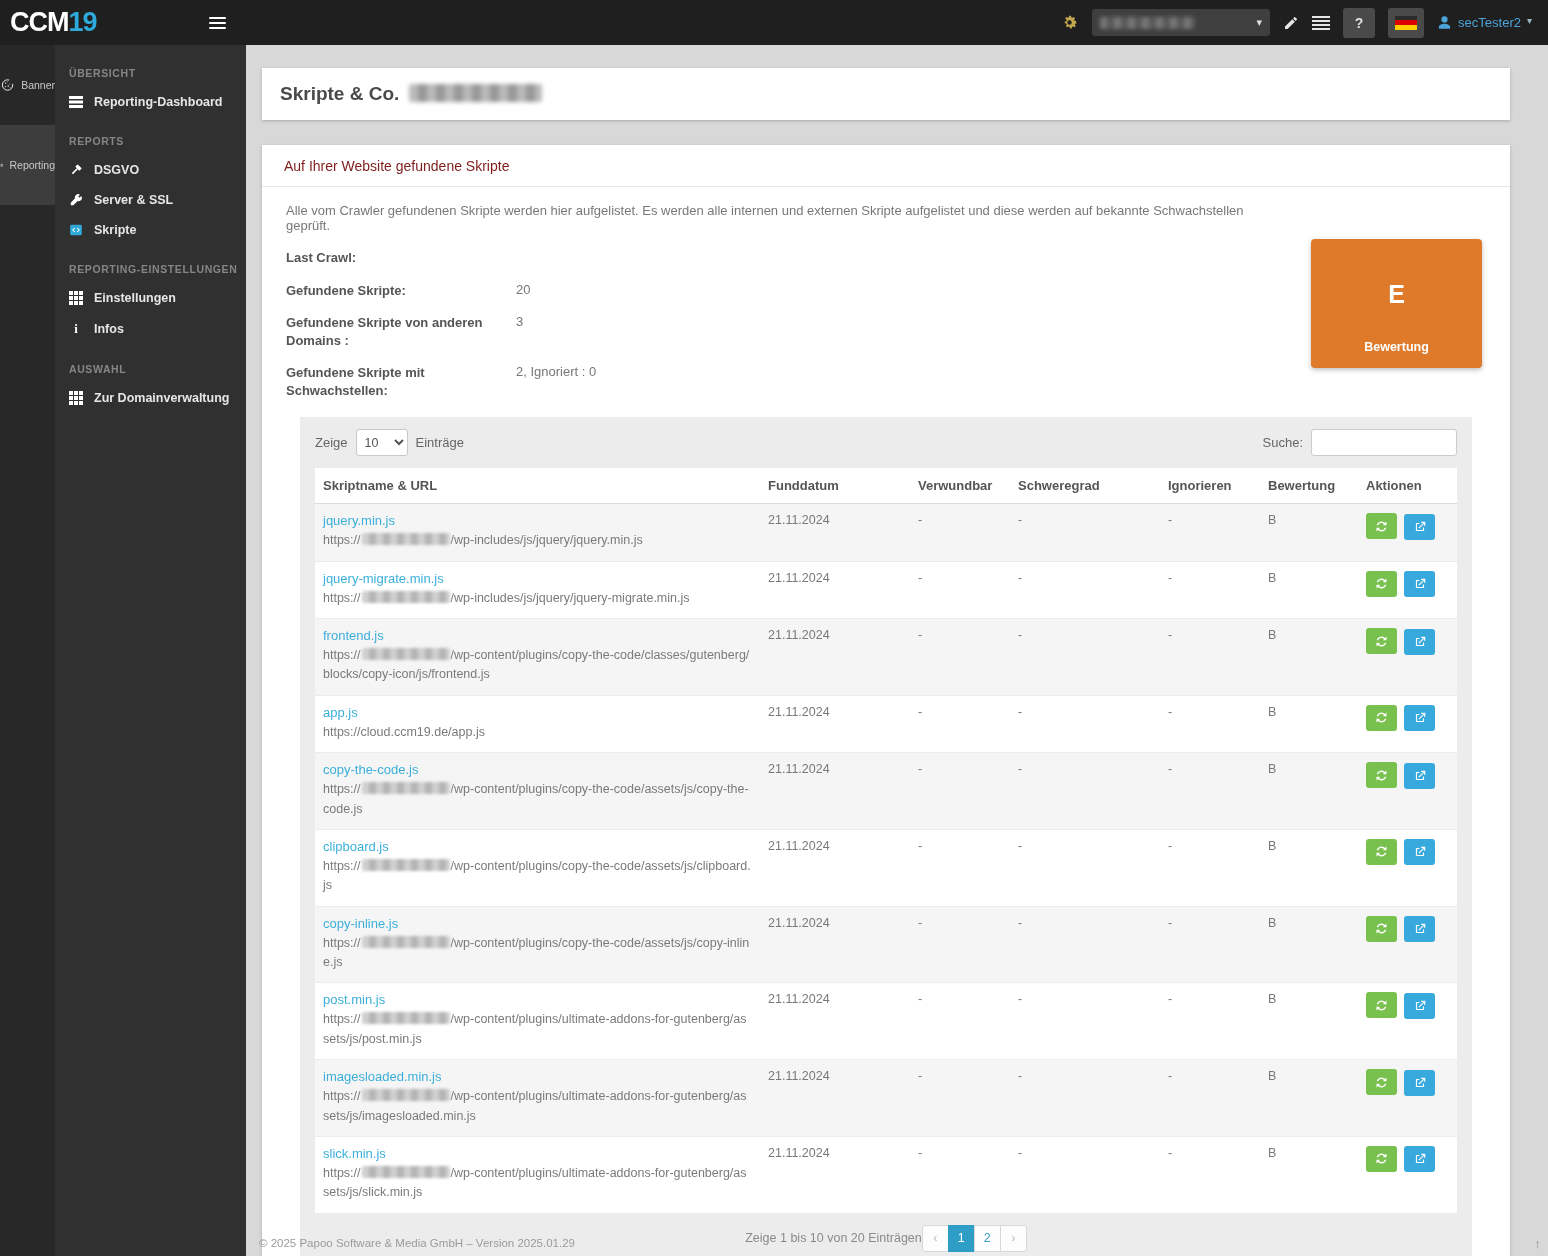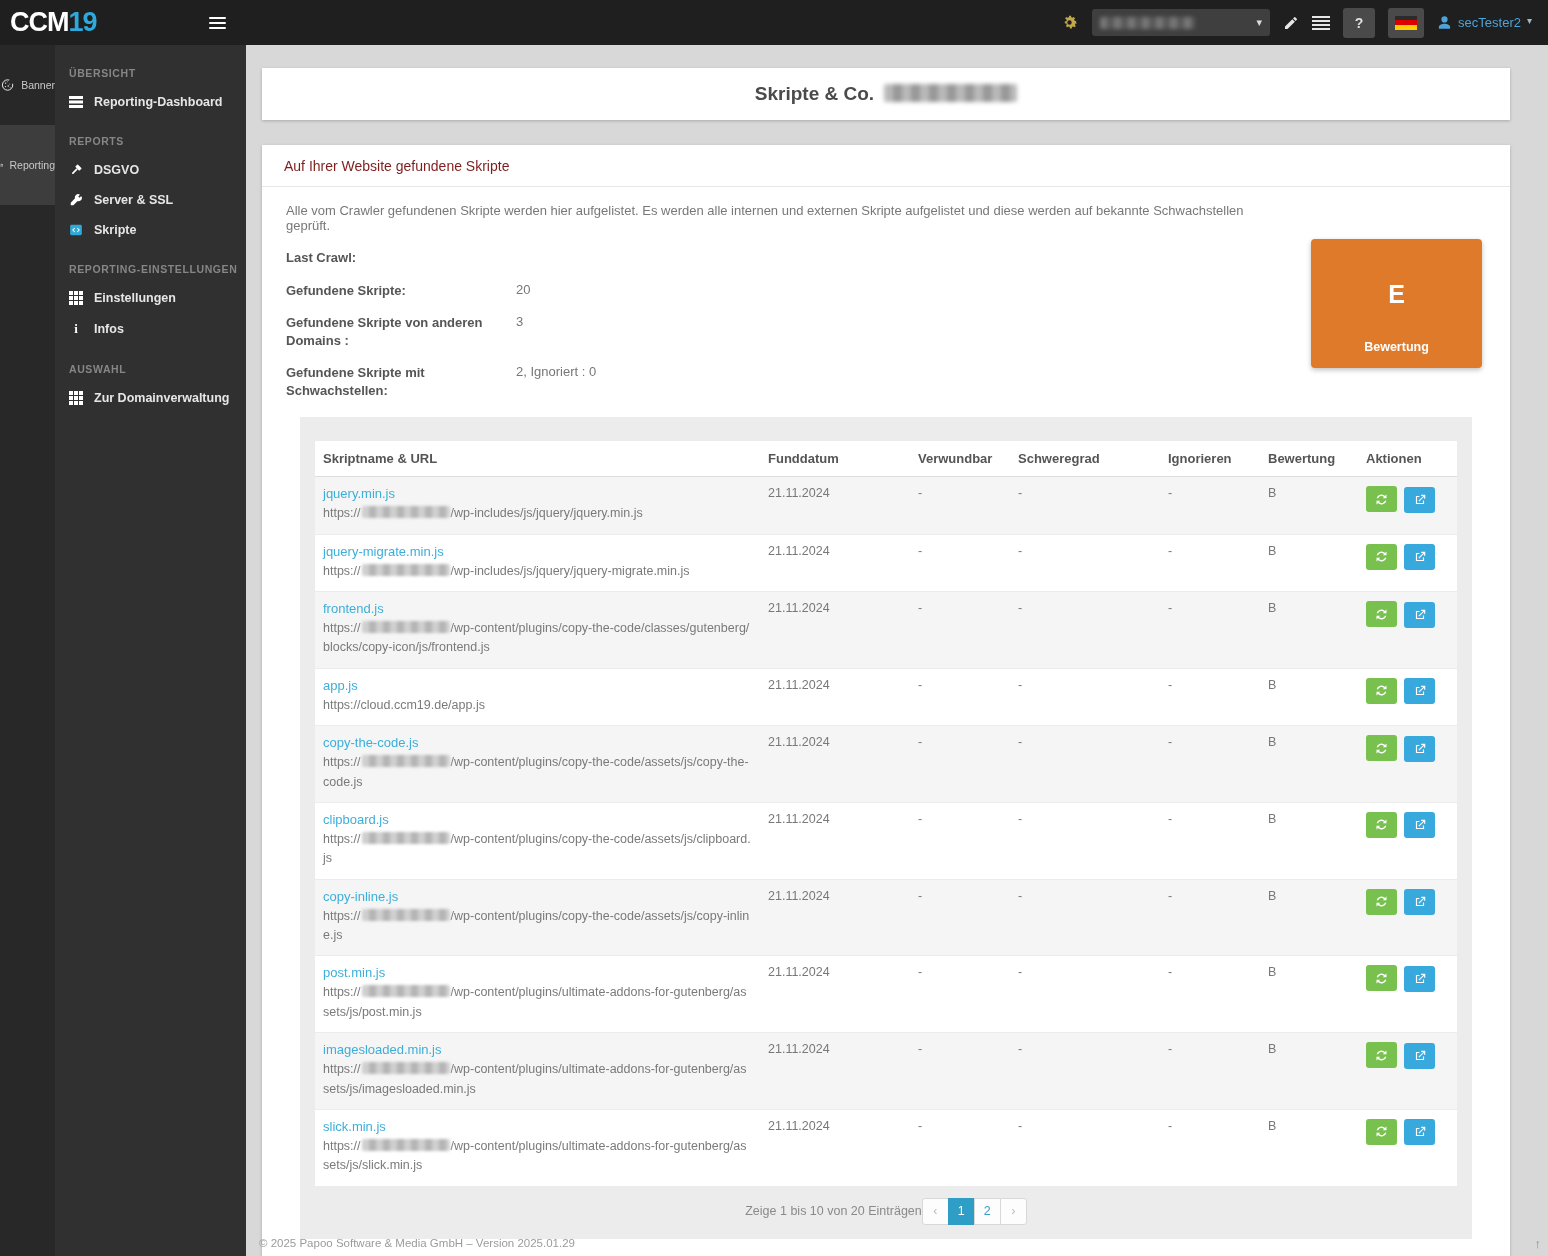--- a/index.html
+++ b/index.html
@@ -35,21 +35,21 @@
   .menu-section-title { color:#868686; font-size:10.5px; letter-spacing:.6px; padding:8px 0 8px 14px; font-weight:bold; }
   .menu-item { display:flex; align-items:center; gap:11px; padding:8px 0 8px 14px; cursor:pointer; }
   .menu-item .mi-label { color:#e6e6e6; font-size:12.5px; font-weight:bold; }
   .menu-item svg, .menu-section + .menu-section { flex-shrink:0; }
   .menu-section { margin-bottom:10px; }
   .info-i { width:14px; text-align:center; color:#fff; font-weight:bold; font-size:13px; font-family:"Liberation Serif", serif; }
 
   
   .main { position:absolute; left:246px; top:45px; right:0; bottom:0; background:#d8d8d8; }
   .card { background:#fff; box-shadow:0 1px 3px rgba(0,0,0,.22); }
-  .title-card { margin:23px 38px 0 16px; height:52px; display:flex; align-items:center; padding:0 18px;justify-content:center; }
+  .title-card { margin:23px 38px 0 16px; height:52px; display:flex; align-items:center; padding:0 18px; }
   .page-title { font-size:19px; font-weight:bold; color:#4a4a4a; }
   .redacted-title { display:inline-block; width:133px; height:18px; margin-left:10px; vertical-align:-2px; border-radius:2px;
      background:repeating-linear-gradient(90deg,#b9b9b9 0 9px,#989898 9px 18px); filter:blur(2px); }
 
   .panel { margin:25px 38px 0 16px; min-height:902px; position:relative; }
   .panel-header { height:42px; display:flex; align-items:center; padding:0 22px; border-bottom:1px solid #e7e7e7; color:#7f1d1d; font-size:14px; }
   .panel-body { padding:16px 24px 20px; position:relative; }
   .intro { font-size:13px; color:#787878; margin-bottom:16px; max-width:1000px; }
   .stats { display:grid; grid-template-columns:230px auto; row-gap:15px; max-width:700px; }
   .stat-label { font-size:13px; font-weight:bold; color:#555; line-height:1.35; }
@@ -281,20 +281,31 @@
         <span class="stat-label">Gefundene Skripte mit Schwachstellen:</span>
         <span class="stat-value">2, Ignoriert : 0</span>
       </div>
 
       <div class="grade-badge" id="grade-badge" style="background: rgb(223, 122, 43);">
         <span class="grade-letter">E</span>
         <span class="grade-label">Bewertung</span>
       </div>
 
       <div class="table-zone">
+        <div class="controls">
+          <span>Zeige</span>
+          <select class="page-select" style="margin-left:8px;">
+            <option>10</option>
+          </select>
+          <span class="lbl">Einträge</span>
+          <span class="search-wrap">
+            <span>Suche:</span>
+            <input class="search-input" type="text" value="" style="">
+          </span>
+        </div>
 
         <table class="data">
           <thead>
             <tr>
               <th class="c-name">Skriptname &amp; URL</th>
               <th class="c-date">Funddatum</th>
               <th class="c-vuln">Verwundbar</th>
               <th class="c-sev">Schweregrad</th>
               <th class="c-ign">Ignorieren</th>
               <th class="c-rate">Bewertung</th>

